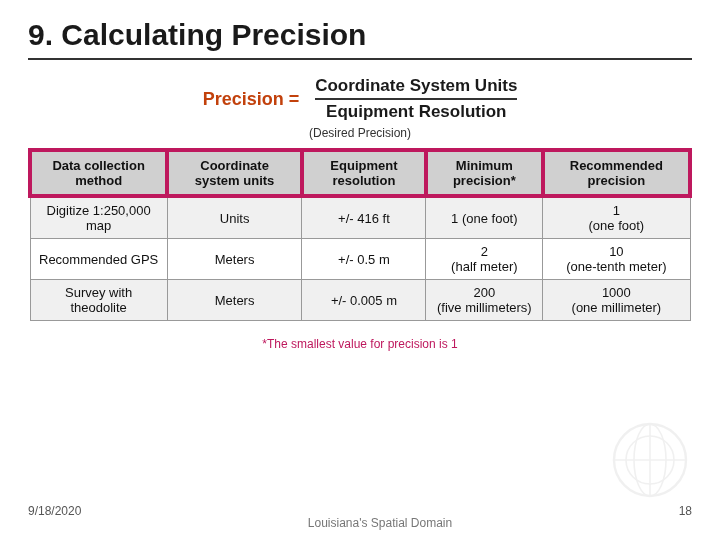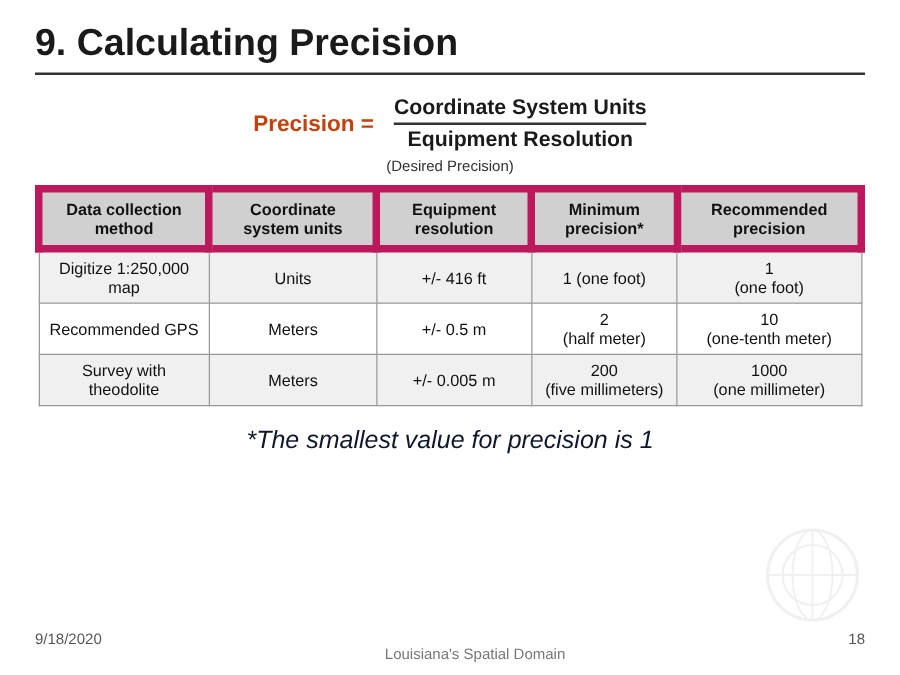--- a/index.html
+++ b/index.html
@@ -76,21 +76,21 @@
 
     table {
       width: 100%;
       border-collapse: collapse;
       font-size: 13px;
       margin-bottom: 10px;
     }
 
     thead tr th {
       background-color: #d0d0d0;
-      border: 6px solid #be185d;
+      border: 4px solid #be185d;
       padding: 6px 8px;
       text-align: center;
       font-weight: bold;
       color: #111;
     }
 
     tbody tr td {
       border: 1px solid #999;
       padding: 5px 8px;
       text-align: center;
@@ -100,24 +100,23 @@
 
     tbody tr:nth-child(odd) {
       background-color: #f0f0f0;
     }
 
     tbody tr:nth-child(even) {
       background-color: #ffffff;
     }
 
     .footnote {
-      font-size: 20px;
-      font-style: italic;
-      text-align: center;
-      color: #0f172a;
+      font-size: 12px;
+      text-align: center;
+      color: #be185d;
       margin: 6px 0 4px 0;
     }
 
     .footer {
       display: flex;
       justify-content: space-between;
       align-items: center;
       margin-top: auto;
       padding-top: 4px;
     }

